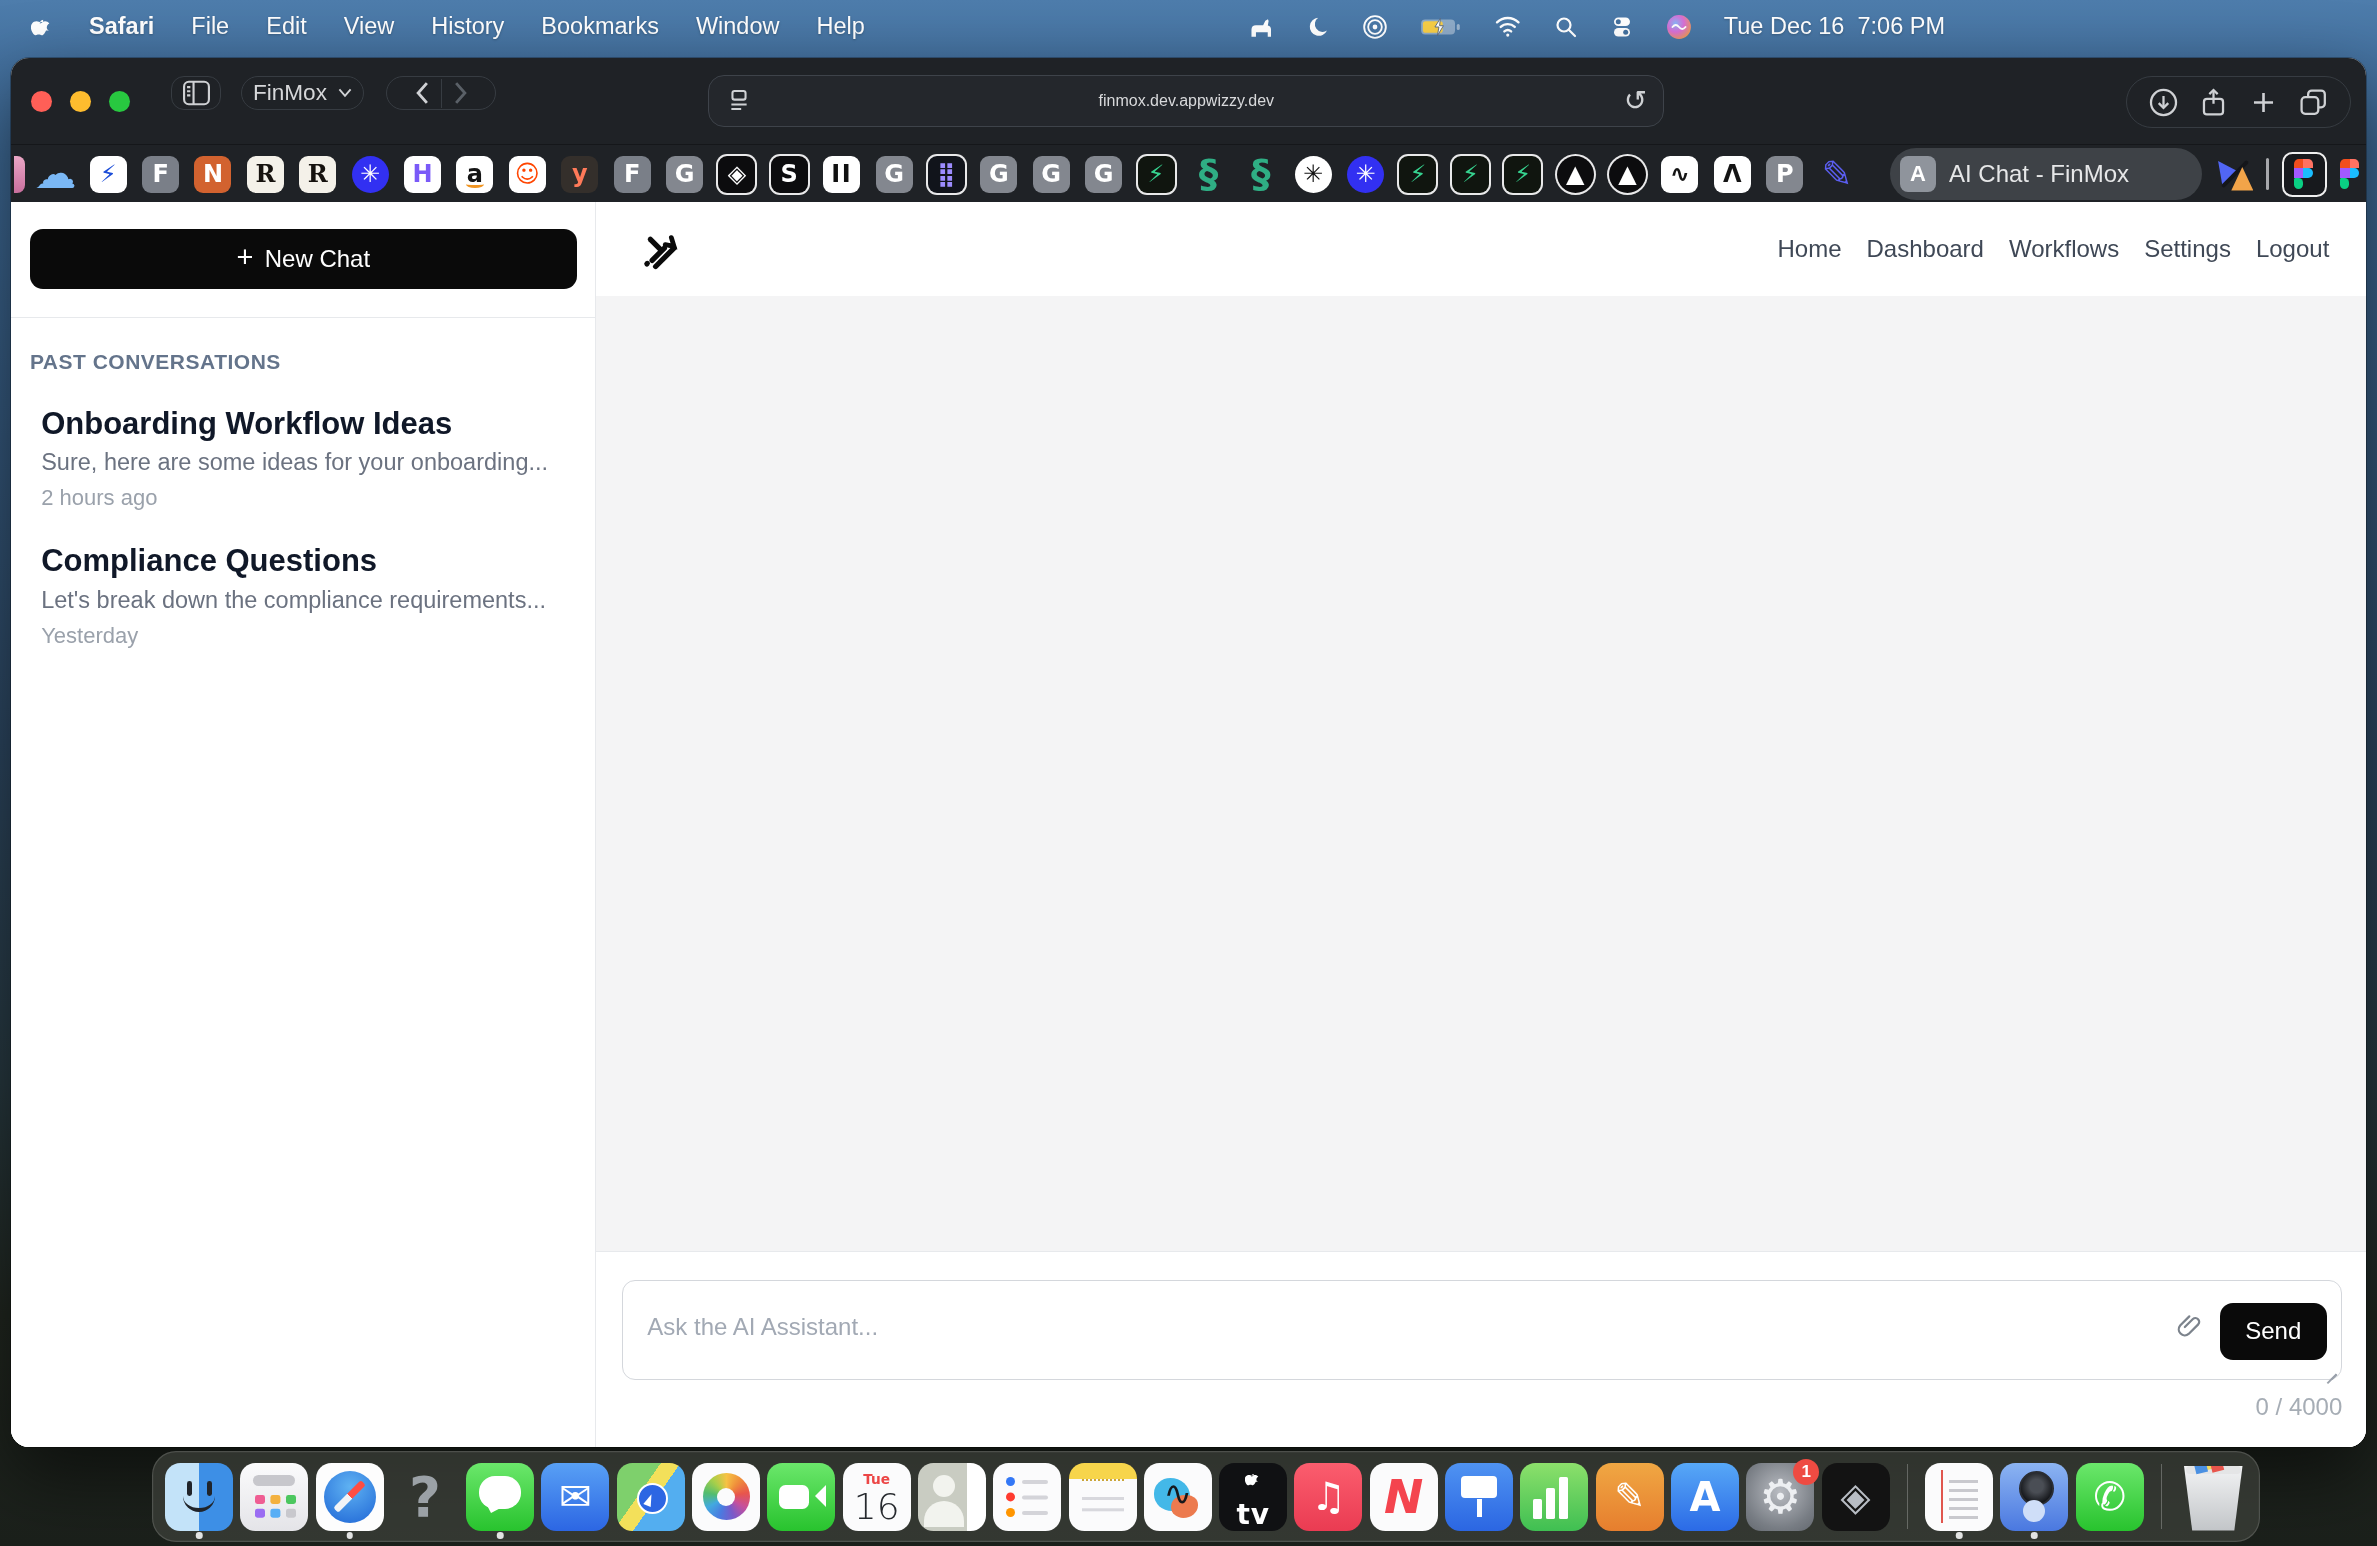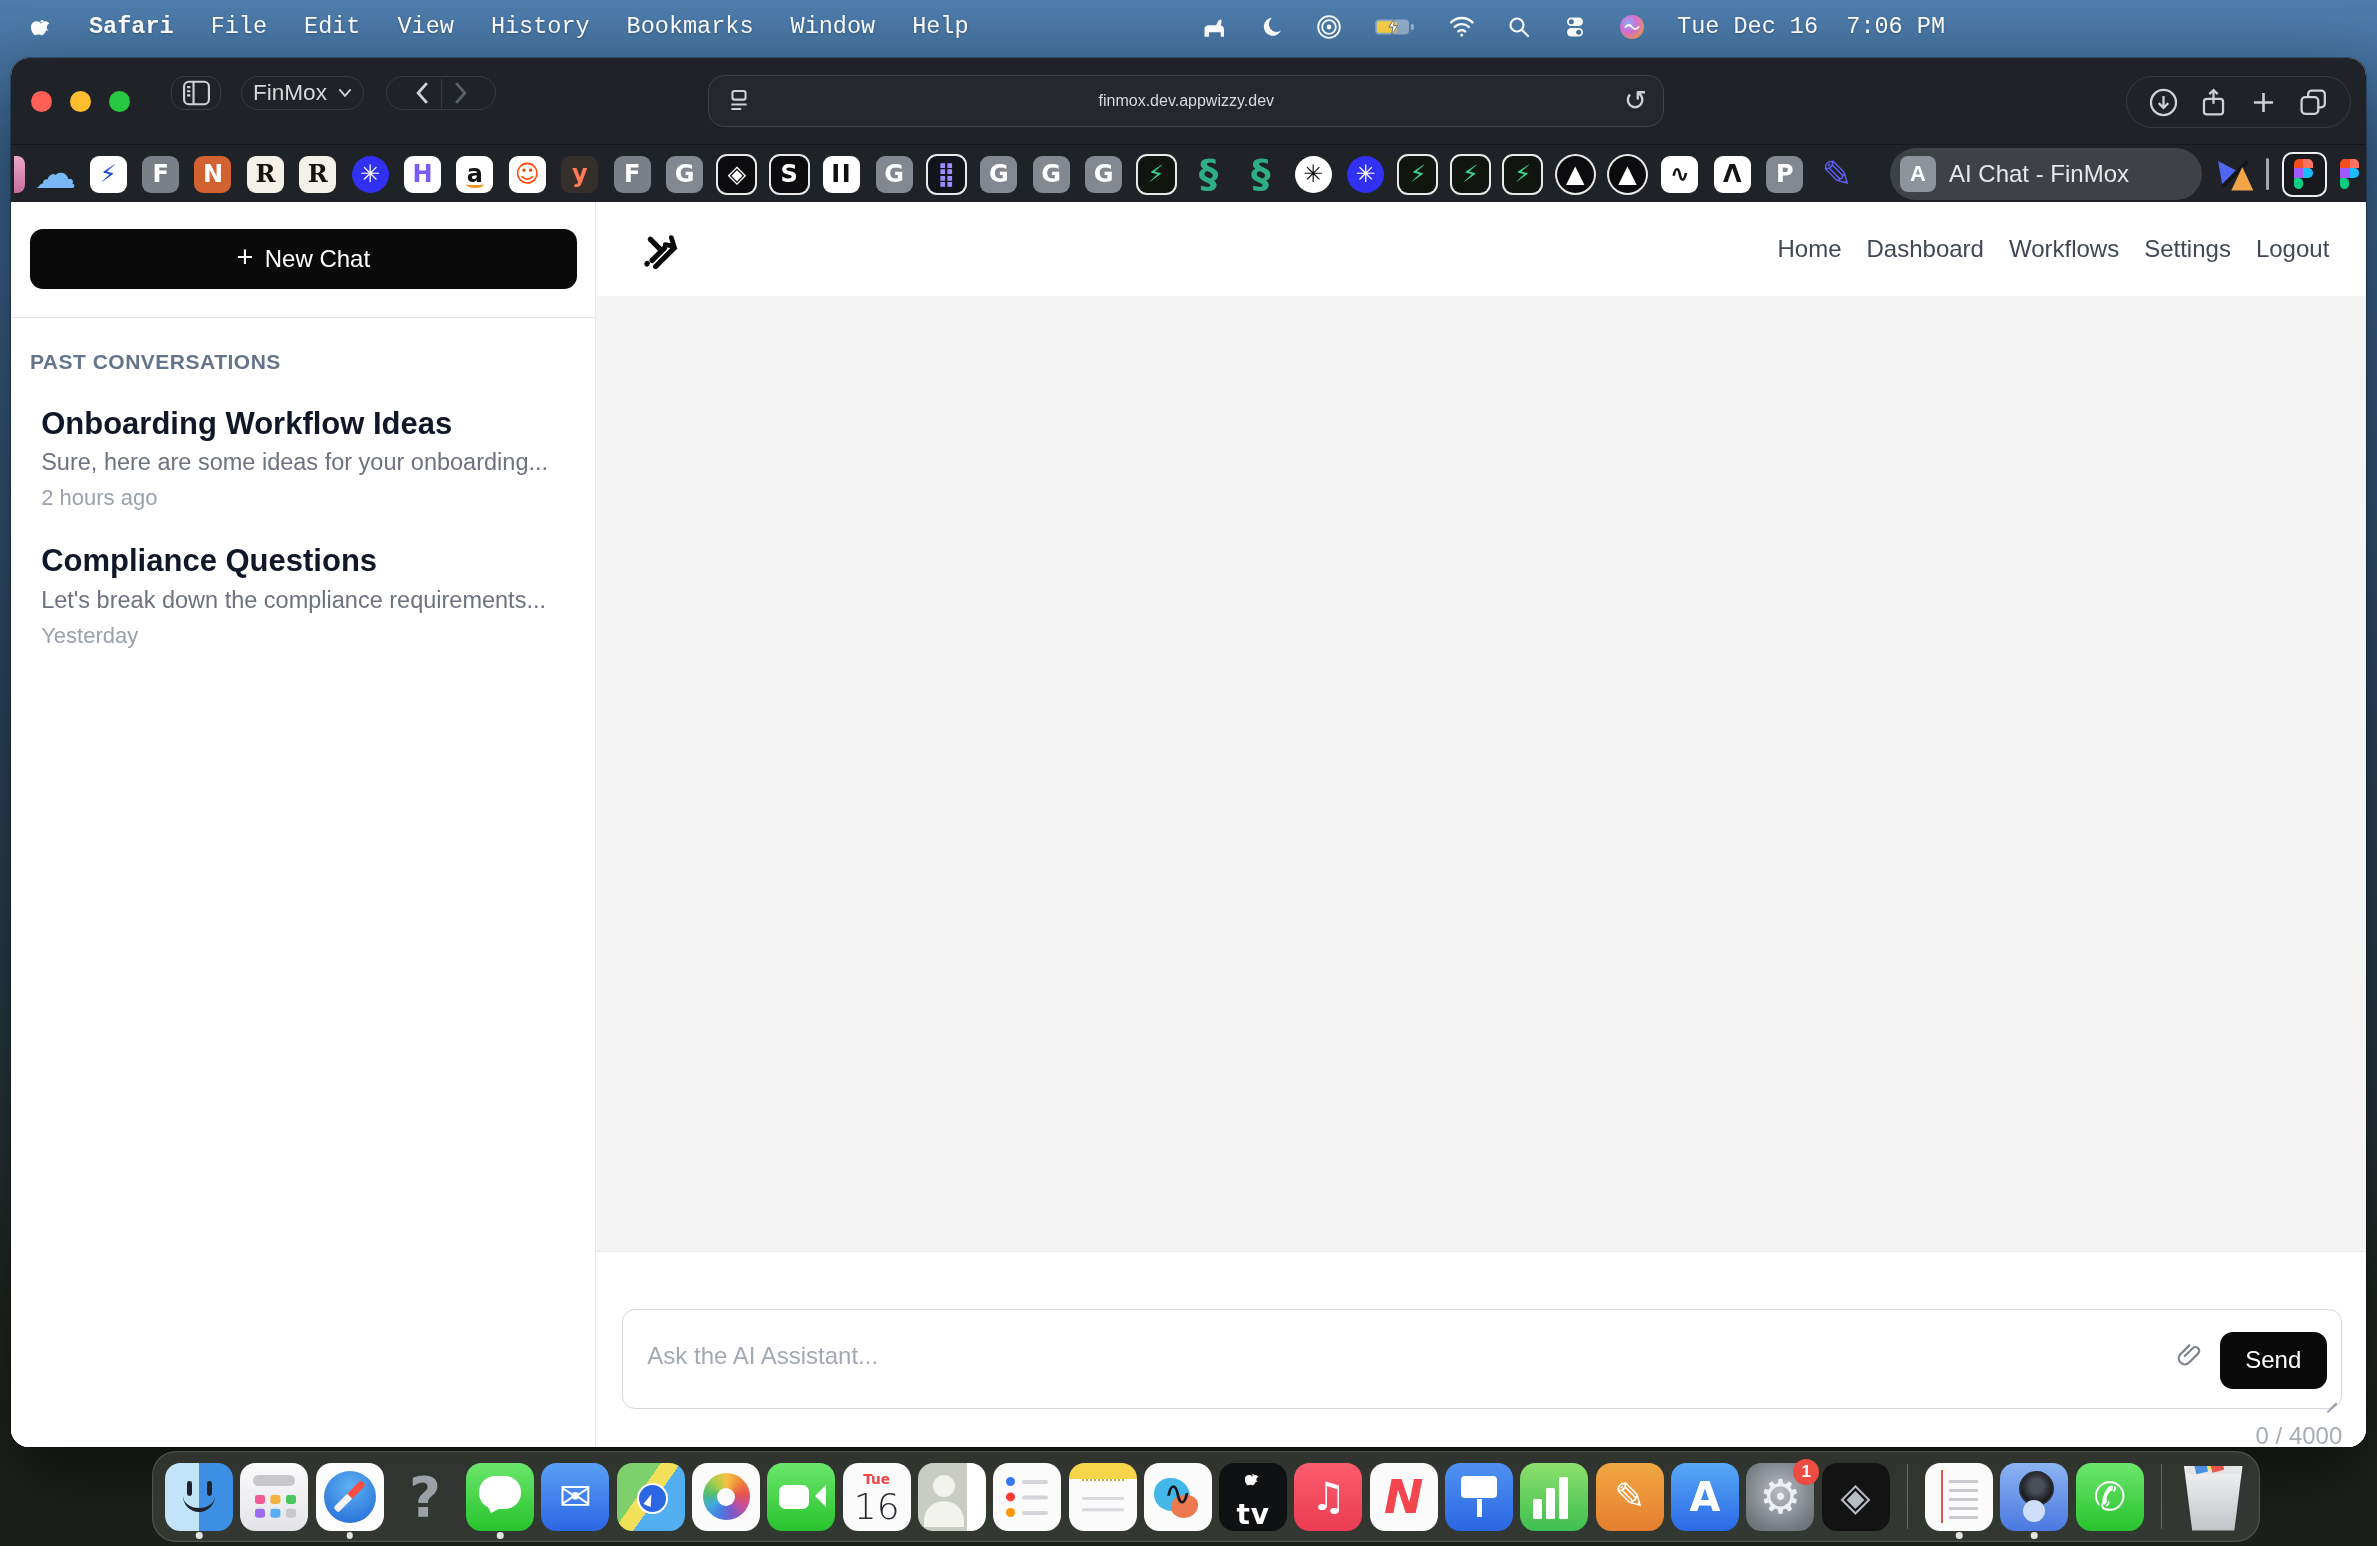--- a/index.html
+++ b/index.html
@@ -4,21 +4,21 @@
 <style>
   * { margin:0; padding:0; box-sizing:border-box; }
   html,body { width:2377px; height:1546px; overflow:hidden;
     font-family:"Liberation Sans","DejaVu Sans",sans-serif;
     -webkit-font-smoothing:antialiased; }
   #screen { position:absolute; inset:0; width:2377px; height:1546px;
     background:linear-gradient(180deg,#4e7dac 0%,#44719f 4%,#3d6893 10%,#35597e 26%,#2c4660 48%,#27383f 70%,#20261f 85%,#1b201b 100%); }
 
   
   #menubar { position:absolute; left:0; top:0; width:1966px; height:53px;
-    display:flex; align-items:center; padding:0 21px 0 31px; color:#fff;font-family:Liberation Mono, monospace; }
+    display:flex; align-items:center; padding:0 21px 0 31px; color:#fff; }
   #menu-left { display:flex; align-items:center; gap:37px; }
   .menu-item { font-size:23.5px; color:#fff; text-shadow:0 0.8px 2.4px rgba(0,0,0,.25); white-space:nowrap; }
   .menu-item.app { font-weight:700; }
   #apple-logo svg { display:block; }
   #menu-right { margin-left:auto; display:flex; align-items:center; gap:32px; }
   .status-icon { display:flex; align-items:center; justify-content:center; }
   #clock { font-size:23.5px; font-weight:500; white-space:pre; text-shadow:0 0.8px 2.4px rgba(0,0,0,.25); }
 
   
   #window { position:absolute; left:11.3px; top:58px; width:2355px; height:1389px;
@@ -101,21 +101,21 @@
 
   #app-main { flex:1; display:flex; flex-direction:column; min-width:0; }
   #app-header { height:94px; background:#fff; display:flex; align-items:center;
     padding:0 37px 0 42px; }
   #app-logo { width:44px; height:44px; display:flex; align-items:center; justify-content:center; cursor:pointer; }
   #app-nav { margin-left:auto; display:flex; align-items:center; gap:25px; }
   .nav-link { font-size:24px; color:#3f4856; cursor:pointer; white-space:nowrap; }
   #chat-area { flex:1; background:#f4f4f5; }
   #composer { background:#fff; border-top:1.6px solid #e7e9ec; padding:27.5px 24px 0 26px; height:196px; }
   #input-box { position:relative; height:100px; background:#fff; border:1.6px solid #d4d7dc;
-    border-radius:13px;margin-top:29px; }
+    border-radius:13px; }
   #chat-input { position:absolute; inset:0; border:none; outline:none; resize:none; background:transparent;
     font-family:inherit; font-size:24px; color:#111; padding:32px 243px 0 24px; }
   #chat-input::placeholder { color:#a2a9b4; }
   #paperclip { position:absolute; right:139px; top:31px; cursor:pointer; }
   #send-btn { position:absolute; right:14.6px; top:22px; width:107px; height:57px; background:#0a0a0a;
     border:none; border-radius:13px; color:#fff; font-size:24px; font-weight:500; cursor:pointer;
     font-family:inherit; }
   #resize-grip { position:absolute; right:3.2px; bottom:3.2px; width:14.6px; height:14.6px; }
   #resize-grip::before { content:""; position:absolute; right:0.8px; bottom:0.8px; width:13px; height:1.6px;
     background:#9aa1ab; transform:rotate(-45deg); transform-origin:right bottom; }

